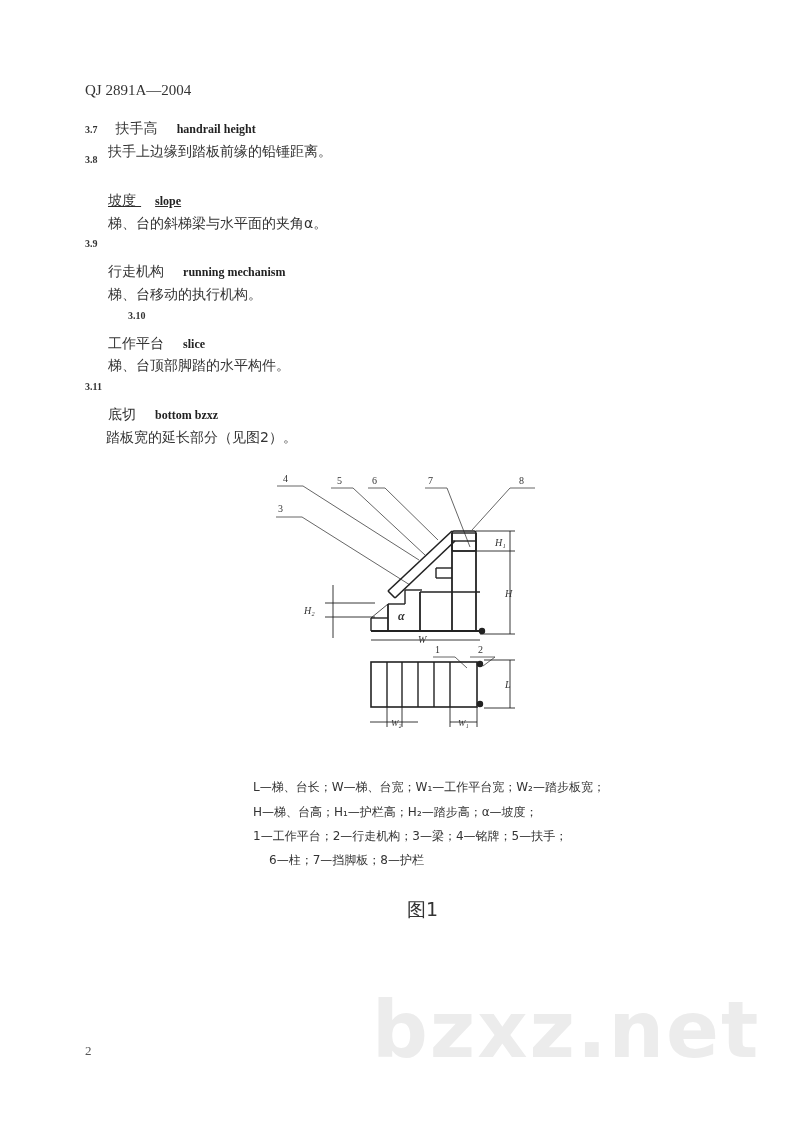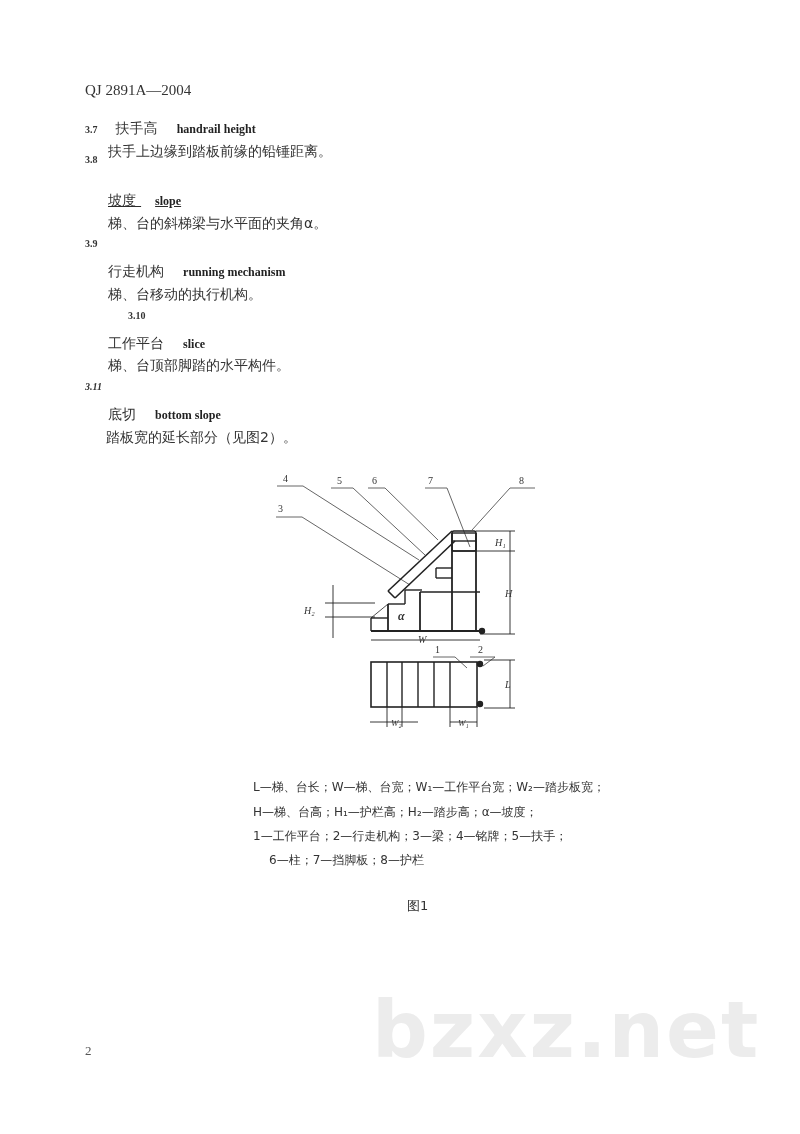--- a/index.html
+++ b/index.html
@@ -5,21 +5,21 @@
   html, body { margin:0; padding:0; }
   body { width:800px; height:1134px; background:#ffffff; position:relative; overflow:hidden;
          font-family:"DejaVu Serif", serif; color:#2a2a2a; }
   .abs { position:absolute; }
   .hdr { left:85px; top:82px; font-family:"Liberation Serif", serif; font-size:15px; color:#333; }
   .num { font-family:"Liberation Serif", serif; font-weight:bold; font-size:10px; color:#333; }
   .term-cn { font-family:"DejaVu Sans", sans-serif; font-size:14px; color:#333; }
   .term-en { font-family:"Liberation Serif", serif; font-weight:bold; font-size:12px; color:#222; margin-left:14px; }
   .def { font-family:"DejaVu Sans", sans-serif; font-size:14px; color:#333; }
   .legend { left:253px; font-family:"DejaVu Sans", sans-serif; font-size:12px; color:#333; }
-  .figcap { left:407px; top:897px; font-family:"DejaVu Sans", sans-serif; font-size:13px; color:#333;text-align:center; }
+  .figcap { left:407px; top:897px; font-family:"DejaVu Sans", sans-serif; font-size:19px; color:#333;text-align:center; }
   .pageno { left:85px; top:1043px; font-family:"Liberation Serif", serif; font-size:13px; color:#555; }
   .wm { left:372px; top:985px; font-family:"DejaVu Sans", sans-serif; font-weight:bold; font-size:78px;
         color:#ececec; letter-spacing:2px; }
   svg text { font-family:"Liberation Serif", serif; }
 </style>
 </head>
 <body>
 
 <div class="abs hdr">QJ 2891A—2004</div>
 
@@ -44,24 +44,24 @@
 </div>
 <div class="abs def" style="left:108px;top:286px;">梯、台移动的执行机构。</div>
 
 <div class="abs num" style="left:85px;top:310px;margin-left:43px;">3.10</div>
 <div class="abs" style="left:108px;top:333px;">
   <span class="term-cn">工作平台</span>
   <span class="term-en">slice</span>
 </div>
 <div class="abs def" style="left:108px;top:357px;font-family:Liberation Serif, serif;">梯、台顶部脚踏的水平构件。</div>
 
-<div class="abs num" style="left:85px;top:381px;font-style:italic;">3.11</div>
+<div class="abs num" style="left:85px;top:381px;">3.11</div>
 <div class="abs" style="left:108px;top:404px;">
   <span class="term-cn">底切</span>
-  <span class="term-en">bottom slope</span>
+  <span class="term-en">bottom bzxz</span>
 </div>
 <div class="abs def" style="left:106px;top:429px;">踏板宽的延长部分（见图2）。</div>
 
 <svg class="abs" style="left:0;top:0;" width="800" height="780">
   <g stroke="#222" fill="none" stroke-width="1.4">
 
     <g stroke="#555" stroke-width="0.9">
       <line x1="277" y1="486" x2="303" y2="486"></line>
         <line x1="303" y1="486" x2="419" y2="560"></line>
       <line x1="276" y1="517" x2="302" y2="517"></line>

